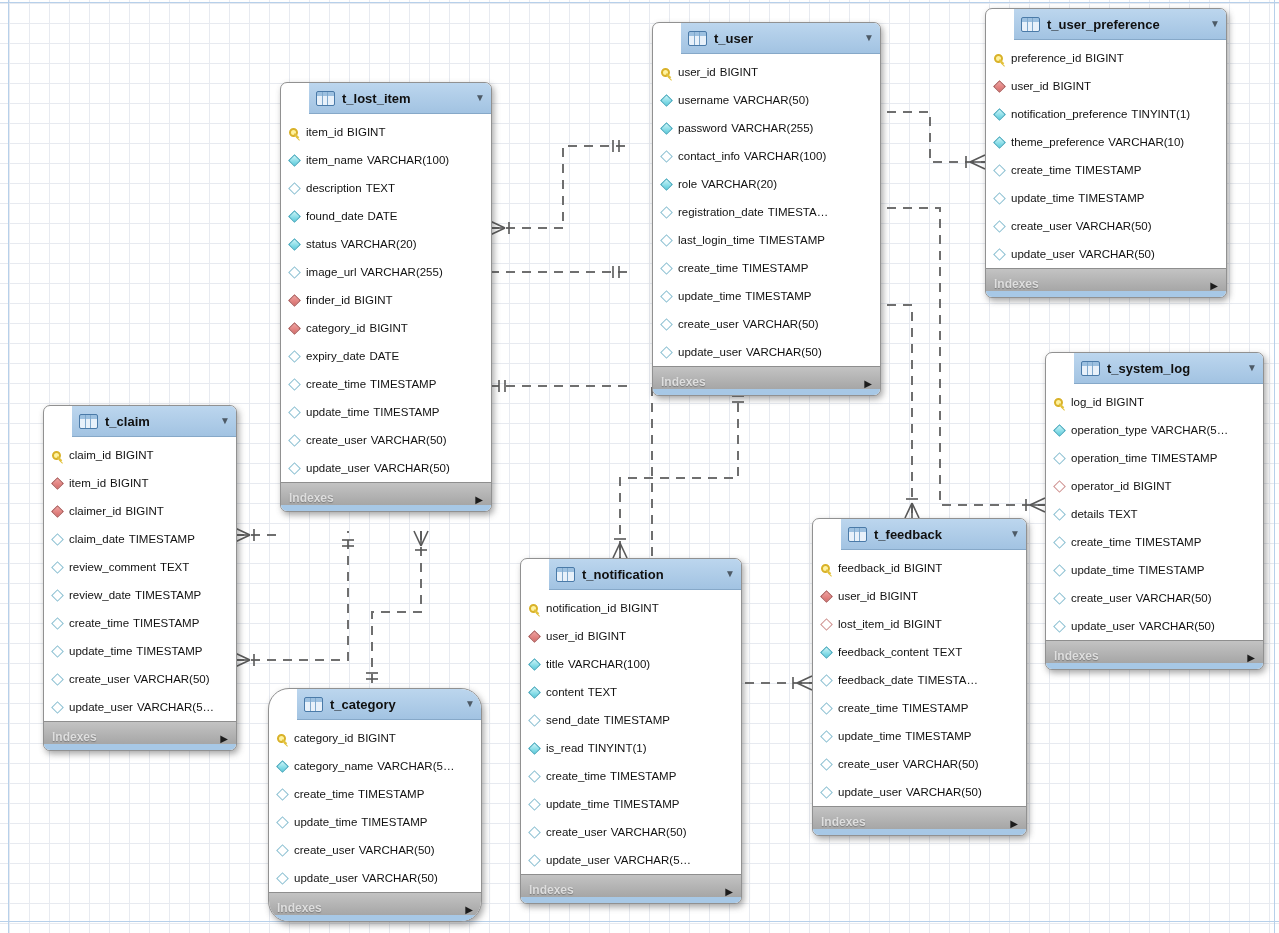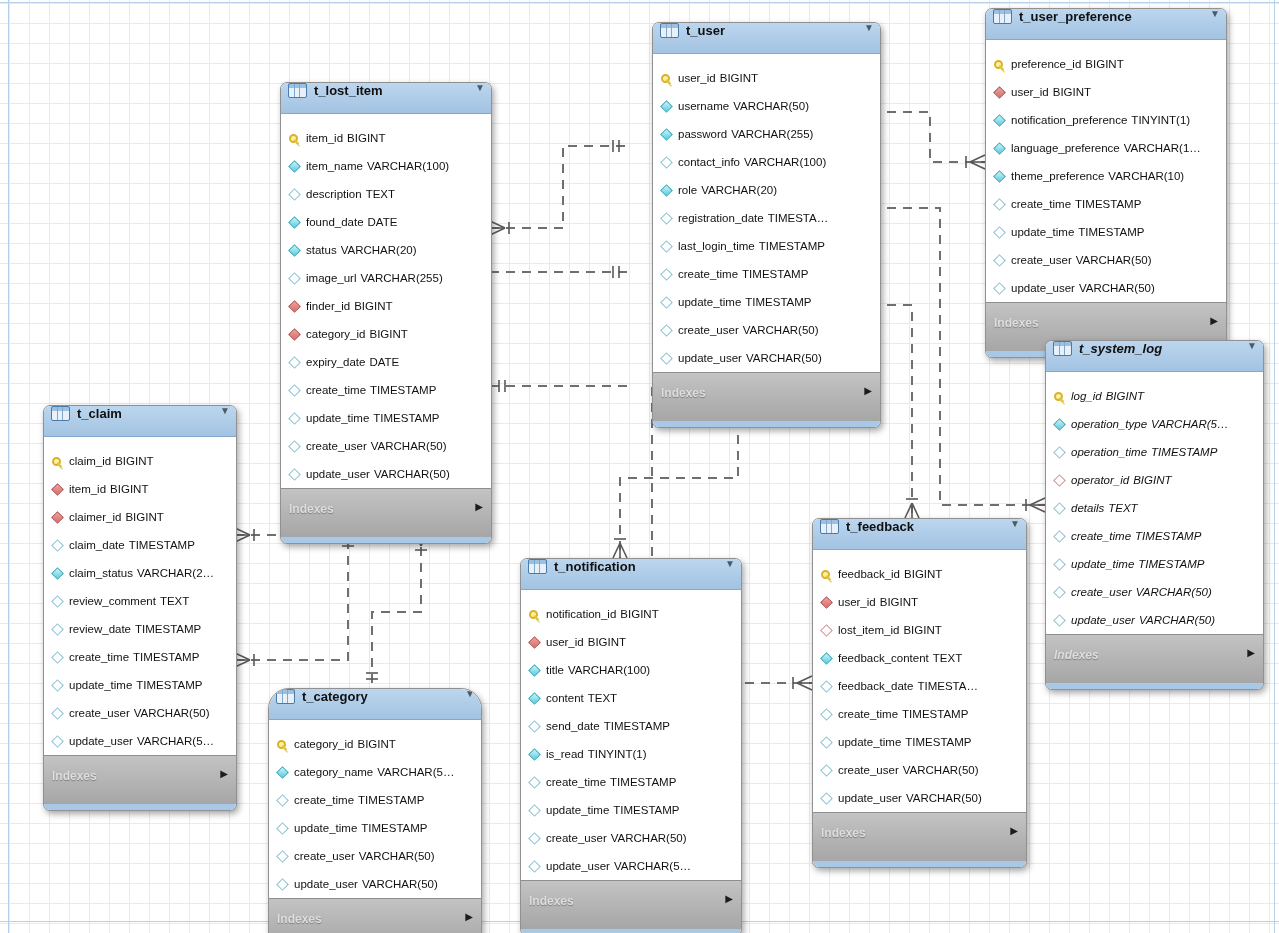--- a/index.html
+++ b/index.html
@@ -28,47 +28,48 @@
 
   .tbl{
     position:absolute;
     border:1px solid #919191;border-radius:7px;
     background:#ffffff;
     box-shadow:2px 3px 6px rgba(60,60,60,.45);
     display:flex;flex-direction:column;
     overflow:hidden;
   }
   .tbl-header{
-    height:30px;flex:none;display:flex;
+    height:30px;flex:none;display:flex;align-items:center;
     background:linear-gradient(#bcd6ee,#a2c3e2);
     border-bottom:1px solid #86a8c8;
     padding:0 6px 0 7px;
+    margin-left:28px;
   }
   .tbl-icon{
     width:17px;height:13px;flex:none;margin-right:7px;
     border:1px solid #4a7aa8;border-radius:2px;
     background:
       linear-gradient(to right,transparent 5px,#7fa8cc 5px,#7fa8cc 6px,transparent 6px,transparent 10px,#7fa8cc 10px,#7fa8cc 11px,transparent 11px),
       linear-gradient(#9cc0e0 4px,#e8f1fa 4px);
   }
   .tbl-title{font-size:13px;font-weight:bold;color:#101010;white-space:nowrap;}
   .tbl-spacer{flex:1;}
   .tbl-collapse{flex:none;font-size:10px;color:#4d5a66;line-height:1;}
-  .tbl-rows{flex:1;background:#fff;padding-top:10px;}
+  .tbl-rows{flex:1;background:#fff;padding-top:4px;}
   .tbl-row{
     height:28px;display:flex;align-items:center;
     padding-left:8px;white-space:nowrap;overflow:hidden;
     font-size:11.5px;color:#111;
   }
   .tbl-row .fname{margin-right:4px;}
   .tbl-footer{
-    height:22px;flex:none;display:flex;align-items:flex-start;
+    height:22px;flex:none;display:flex;align-items:flex-end;
     background:linear-gradient(#c3c3c3,#a6a6a6);
     border-top:1px solid #8e8e8e;
-    padding:13px 8px;
+    padding:0 8px;
   }
   .tbl-footer .flabel{font-size:12px;font-weight:bold;color:#dedede;text-shadow:0 1px 1px rgba(90,90,90,.6);}
   .tbl-footer .fspacer{flex:1;}
   .tbl-footer .farrow{font-size:10px;color:#1c1c1c;line-height:1;}
   .tbl-strip{height:6px;flex:none;background:#a7c8e6;}
 
   .ic{width:11px;height:11px;position:relative;flex:none;margin-right:6px;}
   .ic-req::before,.ic-null::before,.ic-fk::before,.ic-fknull::before{
     content:"";position:absolute;left:1px;top:1px;width:7px;height:7px;
     transform:rotate(45deg);
@@ -252,25 +253,20 @@
     <span class="fname">user_id</span>
     <span class="ftype">BIGINT</span>
   </div>
         <div class="tbl-row">
     <span class="ic ic-req"></span>
     <span class="fname">notification_preference</span>
     <span class="ftype">TINYINT(1)</span>
   </div>
         <div class="tbl-row">
     <span class="ic ic-req"></span>
-    <span class="fname">language_preference</span>
-    <span class="ftype">VARCHAR(1…</span>
-  </div>
-        <div class="tbl-row">
-    <span class="ic ic-req"></span>
     <span class="fname">theme_preference</span>
     <span class="ftype">VARCHAR(10)</span>
   </div>
         <div class="tbl-row">
     <span class="ic ic-null"></span>
     <span class="fname">create_time</span>
     <span class="ftype">TIMESTAMP</span>
   </div>
         <div class="tbl-row">
     <span class="ic ic-null"></span>
@@ -398,25 +394,20 @@
     <span class="ic ic-fk"></span>
     <span class="fname">claimer_id</span>
     <span class="ftype">BIGINT</span>
   </div>
         <div class="tbl-row">
     <span class="ic ic-null"></span>
     <span class="fname">claim_date</span>
     <span class="ftype">TIMESTAMP</span>
   </div>
         <div class="tbl-row">
-    <span class="ic ic-req"></span>
-    <span class="fname">claim_status</span>
-    <span class="ftype">VARCHAR(2…</span>
-  </div>
-        <div class="tbl-row">
     <span class="ic ic-null"></span>
     <span class="fname">review_comment</span>
     <span class="ftype">TEXT</span>
   </div>
         <div class="tbl-row">
     <span class="ic ic-null"></span>
     <span class="fname">review_date</span>
     <span class="ftype">TIMESTAMP</span>
   </div>
         <div class="tbl-row">
@@ -613,21 +604,21 @@
     <span class="ftype">VARCHAR(50)</span>
   </div>
       </div>
     <div class="tbl-footer">
       <span class="flabel">Indexes</span>
       <span class="fspacer"></span>
       <span class="farrow">▶</span>
     </div>
     <div class="tbl-strip"></div>
   </div>
-    <div class="tbl" style="left: 1045px; top: 340px; width: 217px; font-style: italic;">
+    <div class="tbl" style="left: 1045px; top: 352px; width: 217px;">
     <div class="tbl-header">
       <span class="tbl-icon"></span>
       <span class="tbl-title">t_system_log</span>
       <span class="tbl-spacer"></span>
       <span class="tbl-collapse">▼</span>
     </div>
     <div class="tbl-rows">
         <div class="tbl-row">
     <span class="ic ic-pk"></span>
     <span class="fname">log_id</span>

